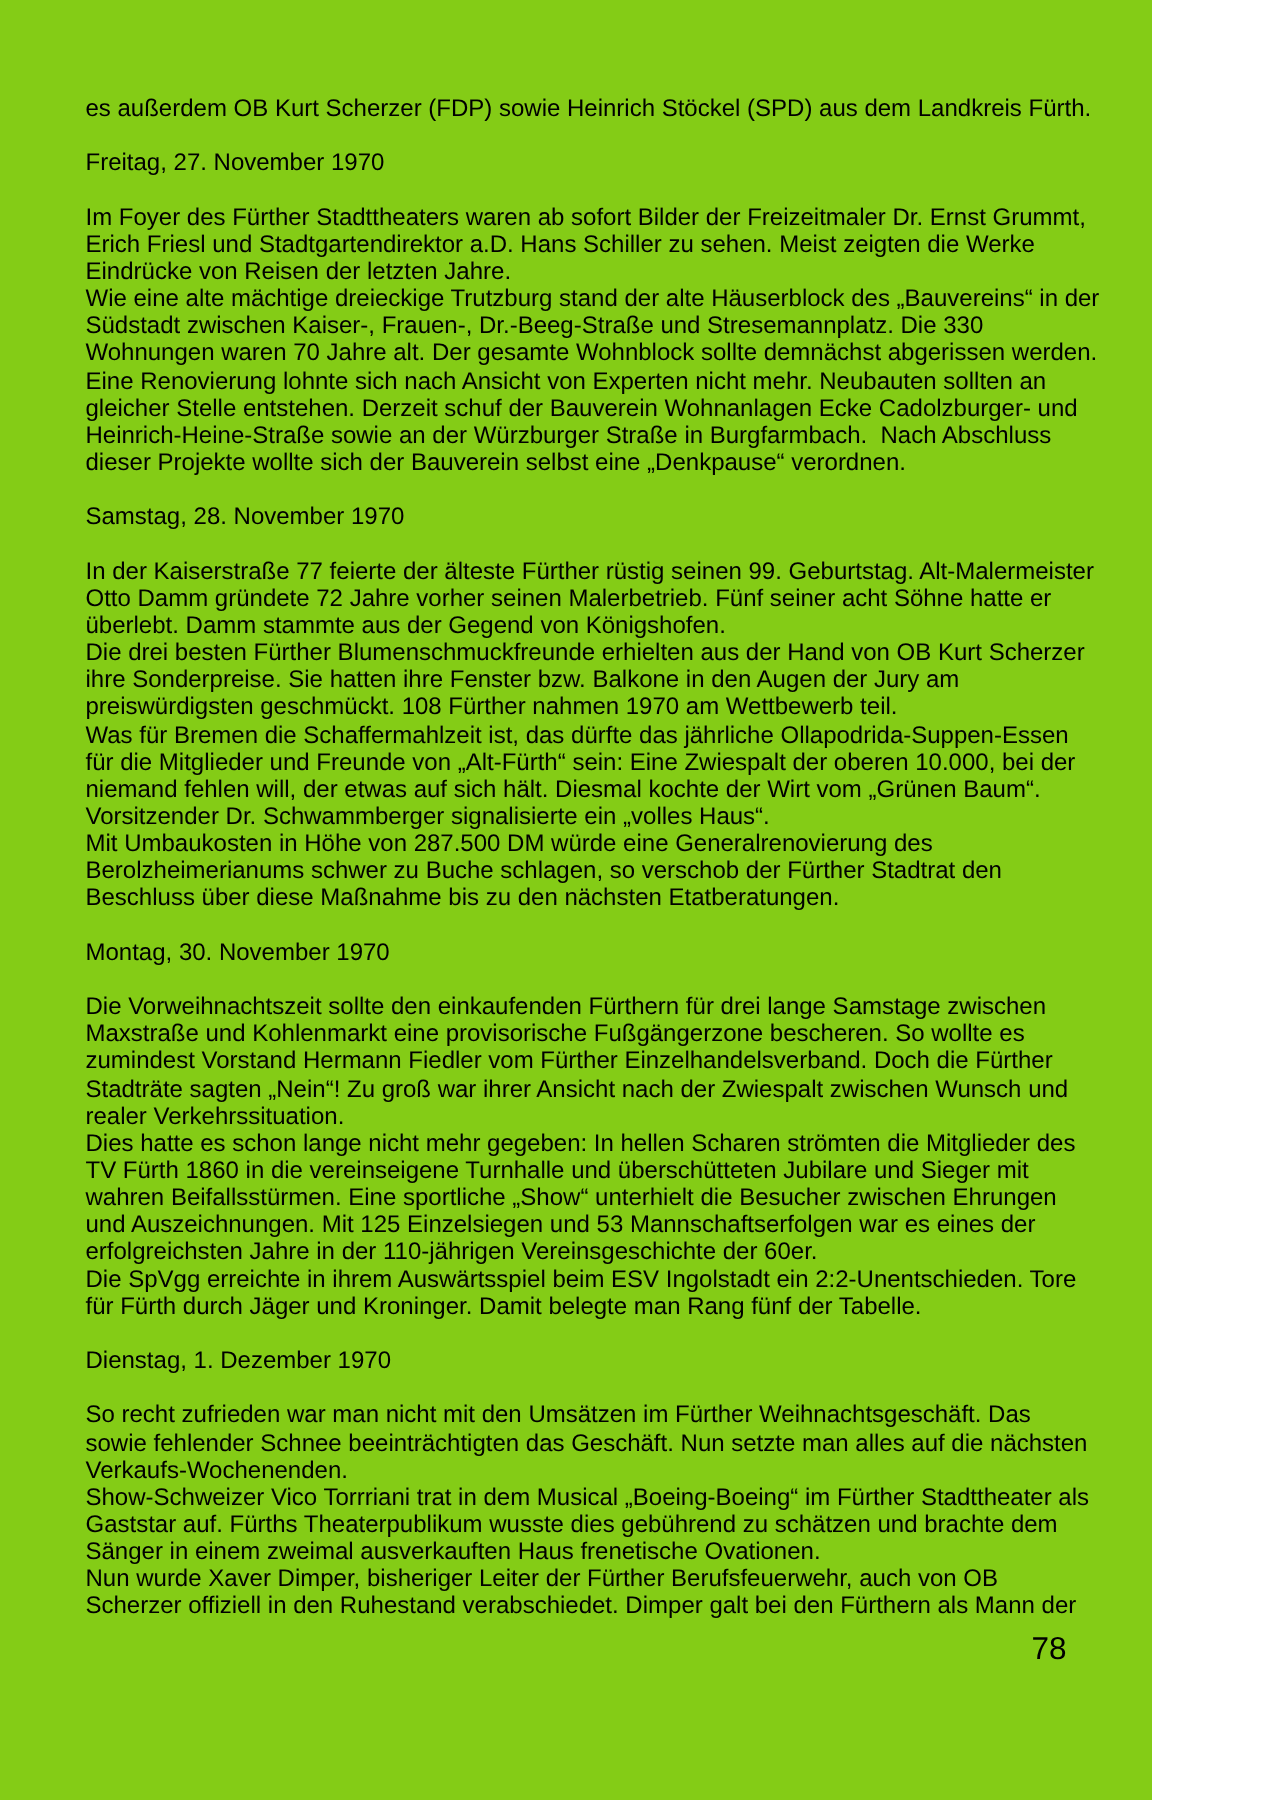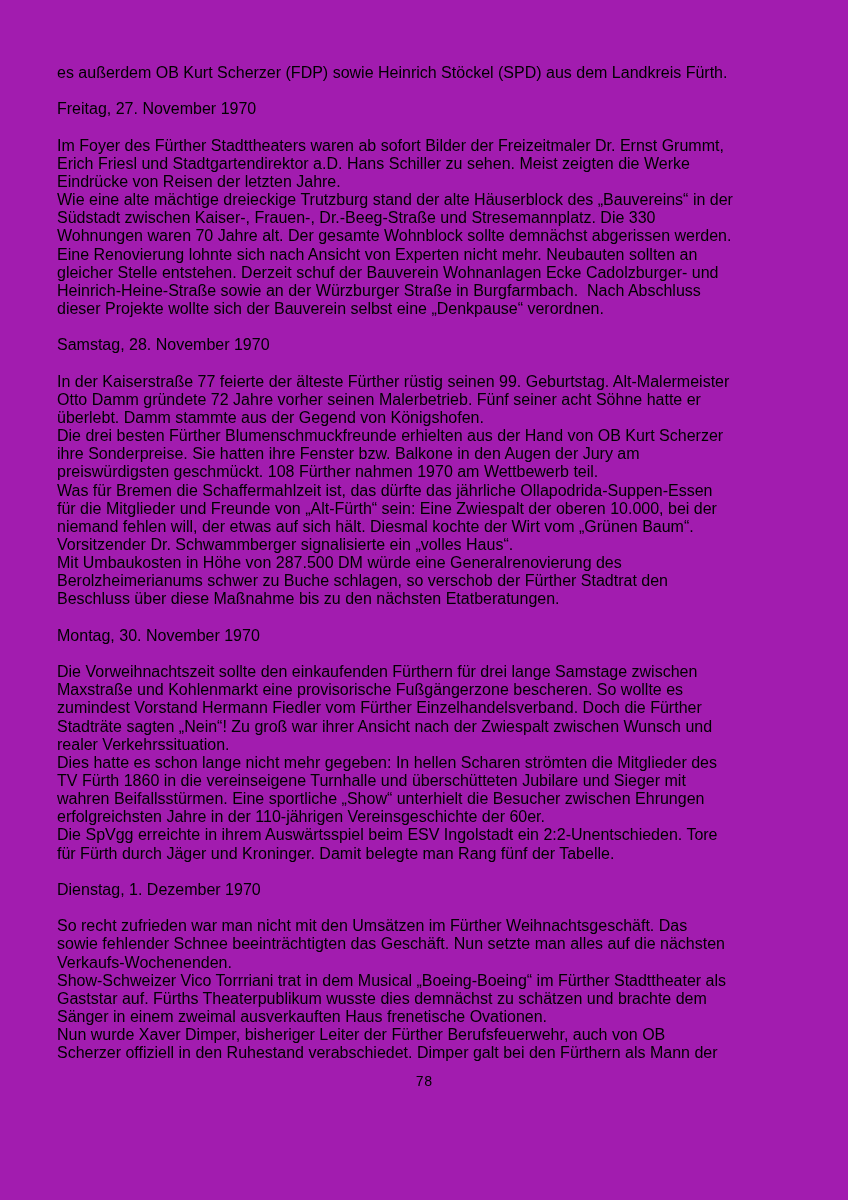--- a/index.html
+++ b/index.html
@@ -2,46 +2,46 @@
 <html lang="de"><head>
 <meta charset="utf-8">
 <style>
   html, body {
     margin: 0;
     padding: 0;
     background: #ffffff;
   }
   .doc {
     position: relative;
-    width: 848px;
+    width: 768px;
     height: 1200px;
     box-sizing: border-box;
     padding: 64px 57px 0 57px;
-    background: #a21caf;
+    background: #84cc16;
     color: #000000;
     font-family: "Liberation Sans", sans-serif;
     font-size: 16px;
     line-height: 18.15px;
     overflow: hidden;
   }
   .block {
     margin: 0 0 18.15px 0;
   }
   .heading {
     font-weight: 400;
     white-space: pre;
   }
   .line {
     white-space: pre;
   }
   .page-number {
     margin-top: -10px;
-    text-align: center;
-    font-family: Liberation Mono, monospace;
-    font-size: 14px;
+    text-align: right;
+    font-family: Liberation Sans, sans-serif;
+    font-size: 21px;
     line-height: 22px;
     color: #000000;
   }
 </style>
 </head>
 <body>
 
 <div class="doc">
   <div>
       <div class="block paragraph">
@@ -79,30 +79,31 @@
       <div class="block heading">Montag, 30. November 1970</div>
       <div class="block paragraph">
         <div class="line">Die Vorweihnachtszeit sollte den einkaufenden Fürthern für drei lange Samstage zwischen</div>
         <div class="line">Maxstraße und Kohlenmarkt eine provisorische Fußgängerzone bescheren. So wollte es</div>
         <div class="line">zumindest Vorstand Hermann Fiedler vom Fürther Einzelhandelsverband. Doch die Fürther</div>
         <div class="line">Stadträte sagten „Nein“! Zu groß war ihrer Ansicht nach der Zwiespalt zwischen Wunsch und</div>
         <div class="line">realer Verkehrssituation.</div>
         <div class="line">Dies hatte es schon lange nicht mehr gegeben: In hellen Scharen strömten die Mitglieder des</div>
         <div class="line">TV Fürth 1860 in die vereinseigene Turnhalle und überschütteten Jubilare und Sieger mit</div>
         <div class="line">wahren Beifallsstürmen. Eine sportliche „Show“ unterhielt die Besucher zwischen Ehrungen</div>
+        <div class="line">und Auszeichnungen. Mit 125 Einzelsiegen und 53 Mannschaftserfolgen war es eines der</div>
         <div class="line">erfolgreichsten Jahre in der 110-jährigen Vereinsgeschichte der 60er.</div>
         <div class="line">Die SpVgg erreichte in ihrem Auswärtsspiel beim ESV Ingolstadt ein 2:2-Unentschieden. Tore</div>
         <div class="line">für Fürth durch Jäger und Kroninger. Damit belegte man Rang fünf der Tabelle.</div>
       </div>
       <div class="block heading">Dienstag, 1. Dezember 1970</div>
       <div class="block paragraph">
         <div class="line">So recht zufrieden war man nicht mit den Umsätzen im Fürther Weihnachtsgeschäft. Das</div>
         <div class="line">sowie fehlender Schnee beeinträchtigten das Geschäft. Nun setzte man alles auf die nächsten</div>
         <div class="line">Verkaufs-Wochenenden.</div>
         <div class="line">Show-Schweizer Vico Torrriani trat in dem Musical „Boeing-Boeing“ im Fürther Stadttheater als</div>
-        <div class="line">Gaststar auf. Fürths Theaterpublikum wusste dies demnächst zu schätzen und brachte dem</div>
+        <div class="line">Gaststar auf. Fürths Theaterpublikum wusste dies gebührend zu schätzen und brachte dem</div>
         <div class="line">Sänger in einem zweimal ausverkauften Haus frenetische Ovationen.</div>
         <div class="line">Nun wurde Xaver Dimper, bisheriger Leiter der Fürther Berufsfeuerwehr, auch von OB</div>
         <div class="line">Scherzer offiziell in den Ruhestand verabschiedet. Dimper galt bei den Fürthern als Mann der</div>
       </div>
     </div>
   <div class="page-number">78</div>
 </div>
 
 </body></html>

